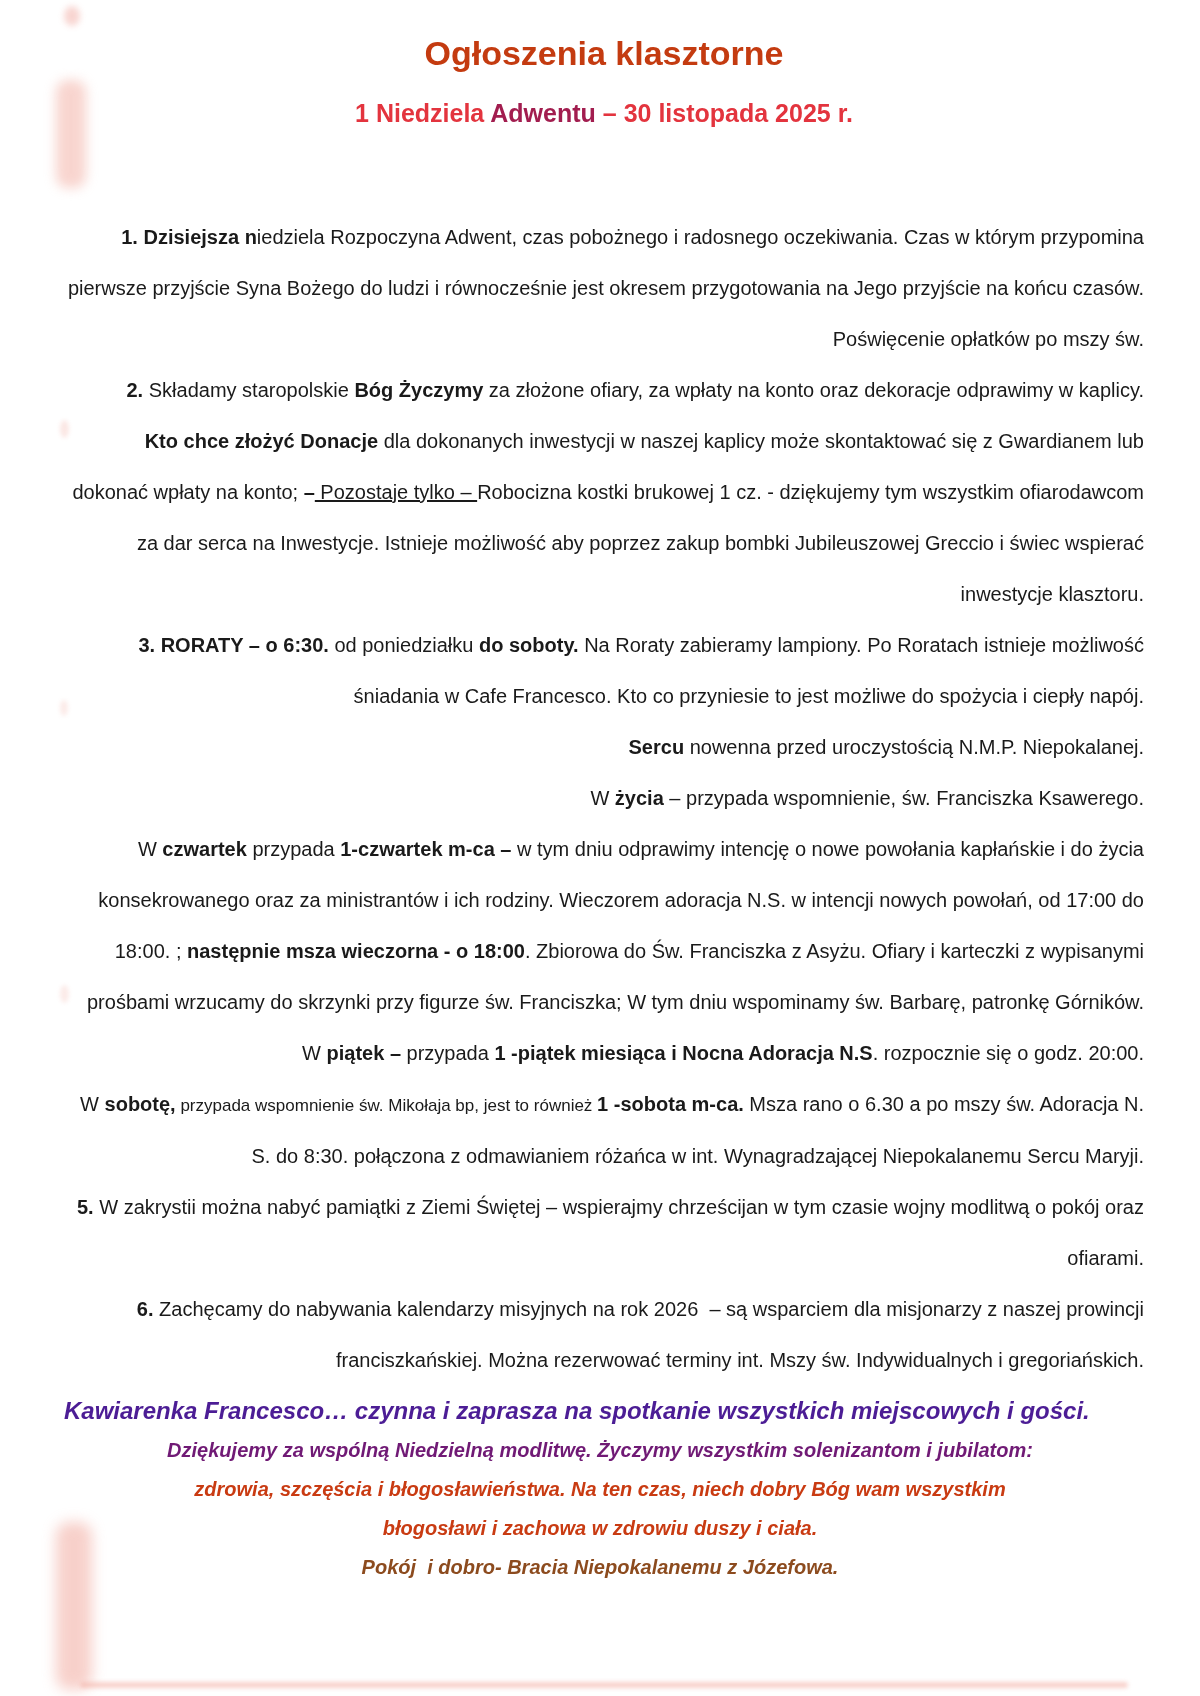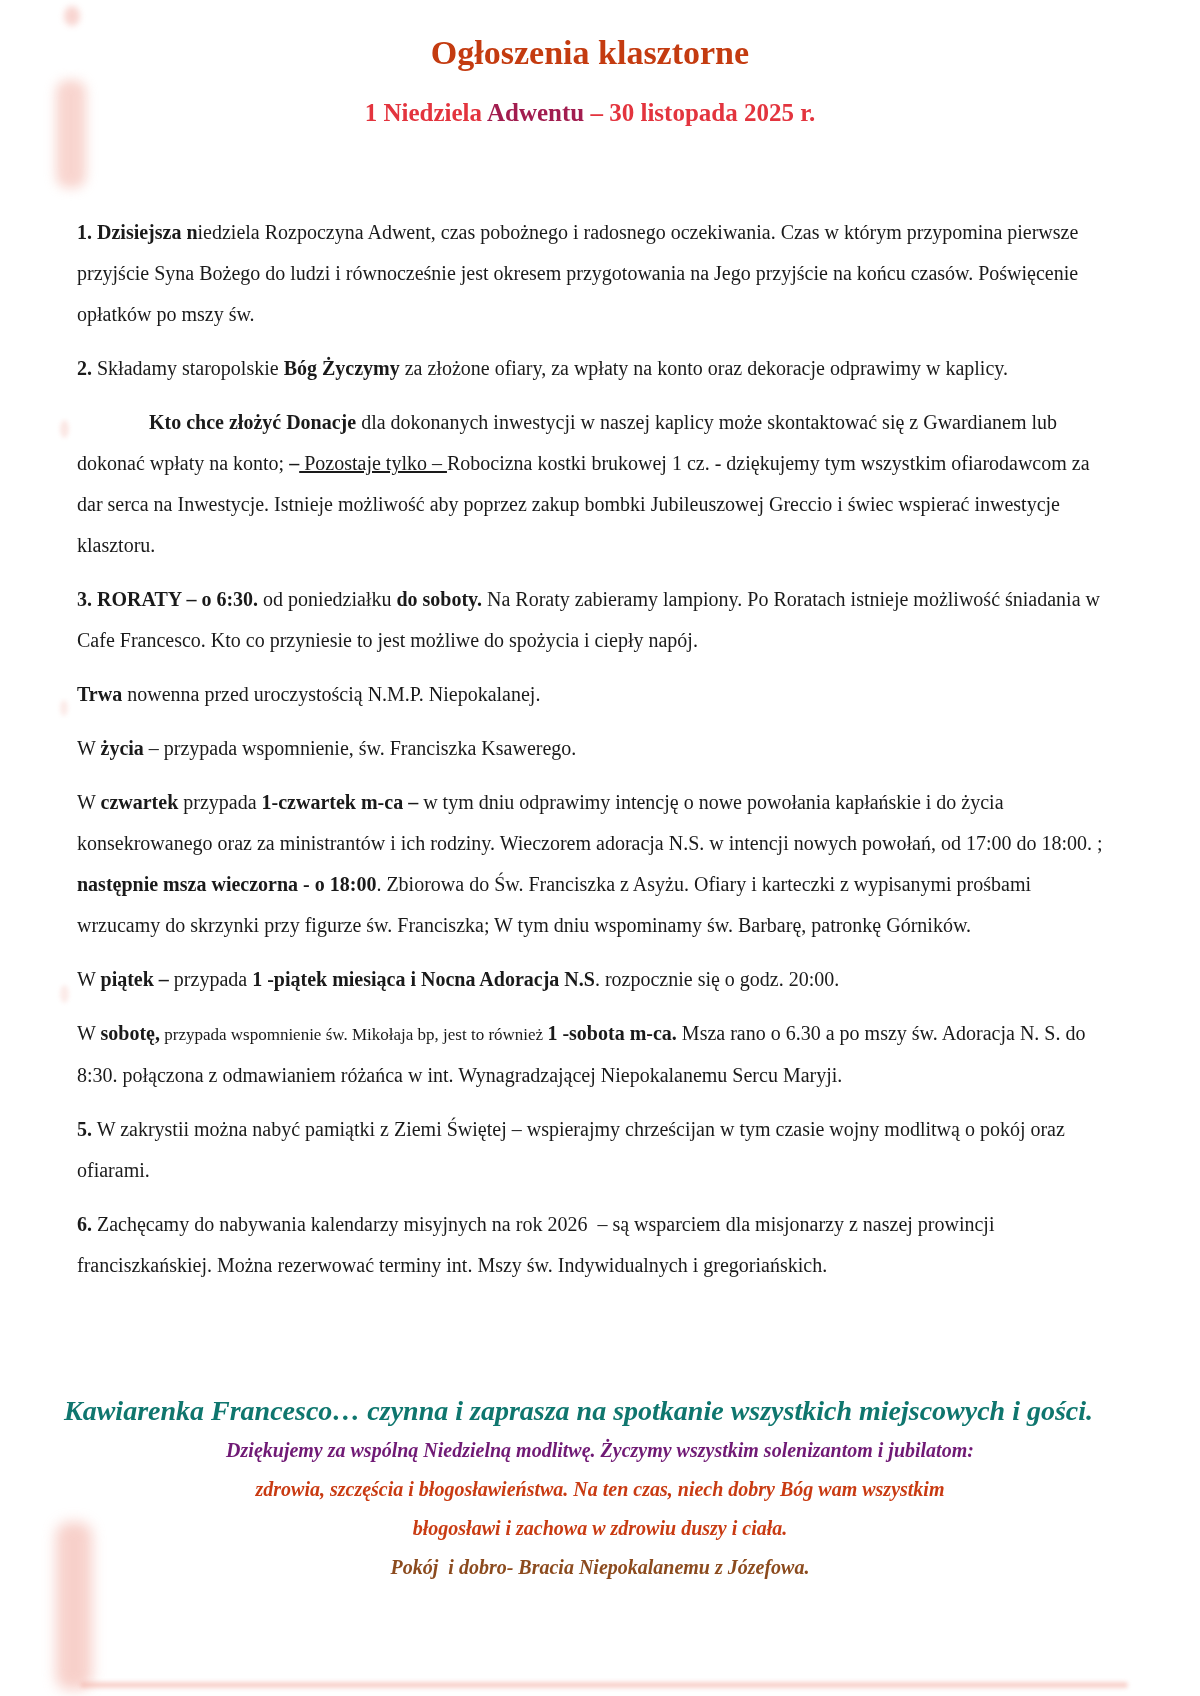--- a/index.html
+++ b/index.html
@@ -4,43 +4,44 @@
 <style>
   html,body{margin:0;padding:0;background:#ffffff;}
   .page{
     position:relative;
     width:1200px;height:1696px;
     background:#ffffff;
     font-family:"Liberation Sans",sans-serif;
     color:#1a1a1a;
     overflow:hidden;
   }
-  .content{padding:33px 84px 0 64px;font-family:Liberation Serif, serif;}
+  .content{padding:33px 56px 0 64px;}
   .doc-title{
     margin:0;text-align:center;
     font-size:34px;font-weight:bold;line-height:1.2;
     color:#c43b10;
   }
   .doc-subtitle{
     margin-top:24px;text-align:center;
     font-size:25px;font-weight:bold;line-height:30px;
   }
   .body-text{margin-top:84px;}
   .para{
-    margin:13px;font-size:20px;line-height:41px;
+    margin:0;font-size:20px;line-height:51px;
     white-space:pre-wrap;
+    text-align:right;
   }
   .para.indent{text-indent:72px;}
   .b{font-weight:bold;}
   .u{text-decoration:underline;}
   .sm{font-size:17px;}
   .footer{position:absolute;left:64px;right:64px;top:1390px;}
   .cafe-line{
-    margin:0;font-size:28px;line-height:41px;
-    font-weight:bold;font-style:italic;color:#0f766e;
+    margin:0;font-size:24px;line-height:41px;
+    font-weight:bold;font-style:italic;color:#4c1d95;
   }
   .wish-line{
     margin:0;text-align:center;
     font-size:20px;line-height:39px;
     font-weight:bold;font-style:italic;
     color:#c93b12;
   }
   .sig-line{
     margin:0;text-align:center;
     font-size:20px;line-height:39px;
@@ -73,21 +74,21 @@
 
   <div class="content">
     <h1 class="doc-title" style="color: rgb(196, 59, 16);">Ogłoszenia klasztorne</h1>
     <div class="doc-subtitle"><span style="color: rgb(227, 52, 62);">1 Niedziela </span><span style="color: rgb(162, 29, 79);">Adwentu</span><span style="color: rgb(227, 52, 62);"> – 30 listopada 2025 r.</span></div>
 
     <div class="body-text">
         <p class="para"><span class="b">1. Dzisiejsza n</span><span>iedziela Rozpoczyna Adwent, czas pobożnego i radosnego oczekiwania. Czas w którym przypomina pierwsze przyjście Syna Bożego do ludzi i równocześnie jest okresem przygotowania na Jego przyjście na końcu czasów. Poświęcenie opłatków po mszy św.</span></p>
         <p class="para"><span class="b">2.</span><span> Składamy staropolskie </span><span class="b">Bóg Życzymy</span><span> za złożone ofiary, za wpłaty na konto oraz dekoracje odprawimy w kaplicy.</span></p>
         <p class="para indent"><span class="b">Kto chce złożyć Donacje</span><span> dla dokonanych inwestycji w naszej kaplicy może skontaktować się z Gwardianem lub dokonać wpłaty na konto; </span><span class="b">–</span><span class="u"> Pozostaje tylko – </span><span>Robocizna kostki brukowej 1 cz. - dziękujemy tym wszystkim ofiarodawcom za dar serca na Inwestycje. Istnieje możliwość aby poprzez zakup bombki Jubileuszowej Greccio i świec wspierać inwestycje klasztoru.</span></p>
         <p class="para"><span class="b">3. RORATY – o 6:30.</span><span> od poniedziałku </span><span class="b">do soboty.</span><span> Na Roraty zabieramy lampiony. Po Roratach istnieje możliwość śniadania w Cafe Francesco. Kto co przyniesie to jest możliwe do spożycia i ciepły napój.</span></p>
-        <p class="para"><span class="b">Trwa</span><span> nowenna przed uroczystością N.M.P. Niepokalanej.</span></p>
+        <p class="para"><span class="b">Sercu</span><span> nowenna przed uroczystością N.M.P. Niepokalanej.</span></p>
         <p class="para"><span>W </span><span class="b">życia</span><span> – przypada wspomnienie, św. Franciszka Ksawerego.</span></p>
         <p class="para"><span>W </span><span class="b">czwartek</span><span> przypada </span><span class="b">1-czwartek m-ca –</span><span> w tym dniu odprawimy intencję o nowe powołania kapłańskie i do życia konsekrowanego oraz za ministrantów i ich rodziny. Wieczorem adoracja N.S. w intencji nowych powołań, od 17:00 do 18:00. ; </span><span class="b">następnie msza wieczorna - o 18:00</span><span>. Zbiorowa do Św. Franciszka z Asyżu. Ofiary i karteczki z wypisanymi prośbami wrzucamy do skrzynki przy figurze św. Franciszka; W tym dniu wspominamy św. Barbarę, patronkę Górników.</span></p>
         <p class="para"><span>W </span><span class="b">piątek –</span><span> przypada </span><span class="b">1 -piątek miesiąca i Nocna Adoracja N.S</span><span>. rozpocznie się o godz. 20:00.</span></p>
         <p class="para"><span>W </span><span class="b">sobotę,</span><span class="sm"> przypada wspomnienie św. Mikołaja bp, jest to również </span><span class="b">1 -sobota m-ca.</span><span> Msza rano o 6.30 a po mszy św. Adoracja N. S. do 8:30. połączona z odmawianiem różańca w int. Wynagradzającej Niepokalanemu Sercu Maryji.</span></p>
         <p class="para"><span class="b">5.</span><span> W zakrystii można nabyć pamiątki z Ziemi Świętej – wspierajmy chrześcijan w tym czasie wojny modlitwą o pokój oraz ofiarami.</span></p>
         <p class="para"><span class="b">6.</span><span> Zachęcamy do nabywania kalendarzy misyjnych na rok 2026  – są wsparciem dla misjonarzy z naszej prowincji franciszkańskiej. Można rezerwować terminy int. Mszy św. Indywidualnych i gregoriańskich.</span></p>
       </div>
 
     <div class="footer">
       <p class="cafe-line">Kawiarenka Francesco… czynna i zaprasza na spotkanie wszystkich miejscowych i gości.</p>

